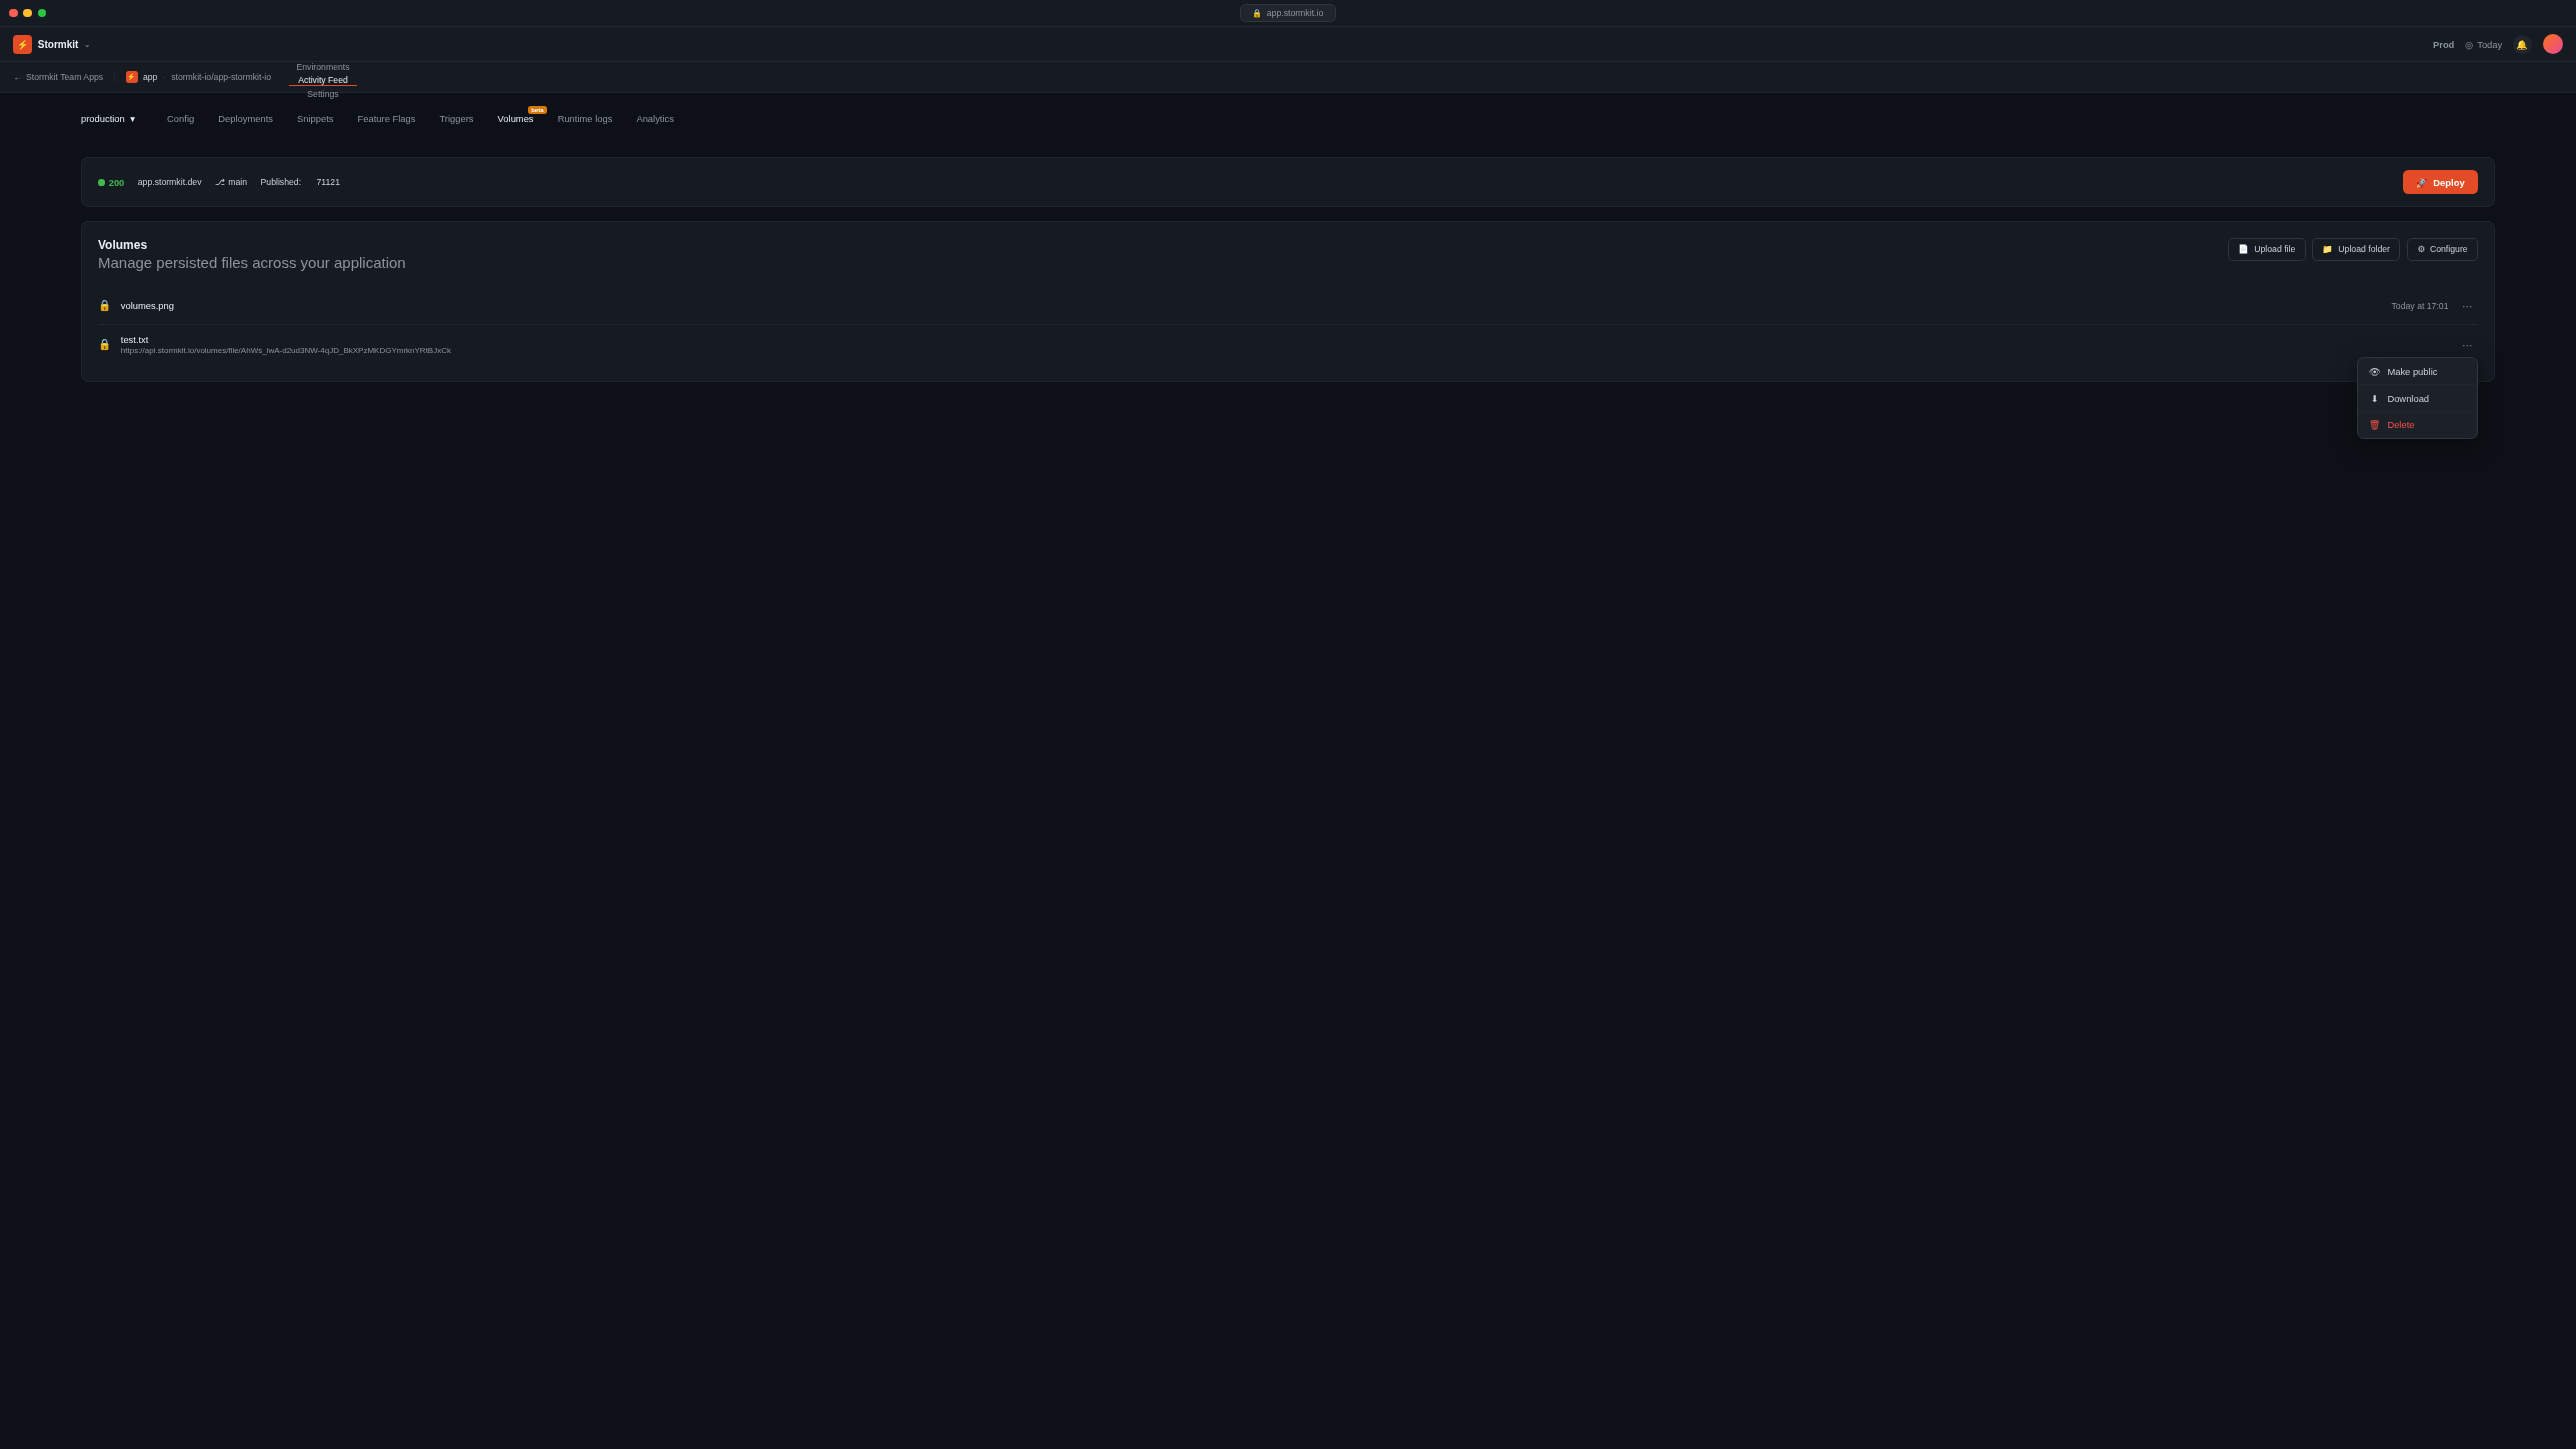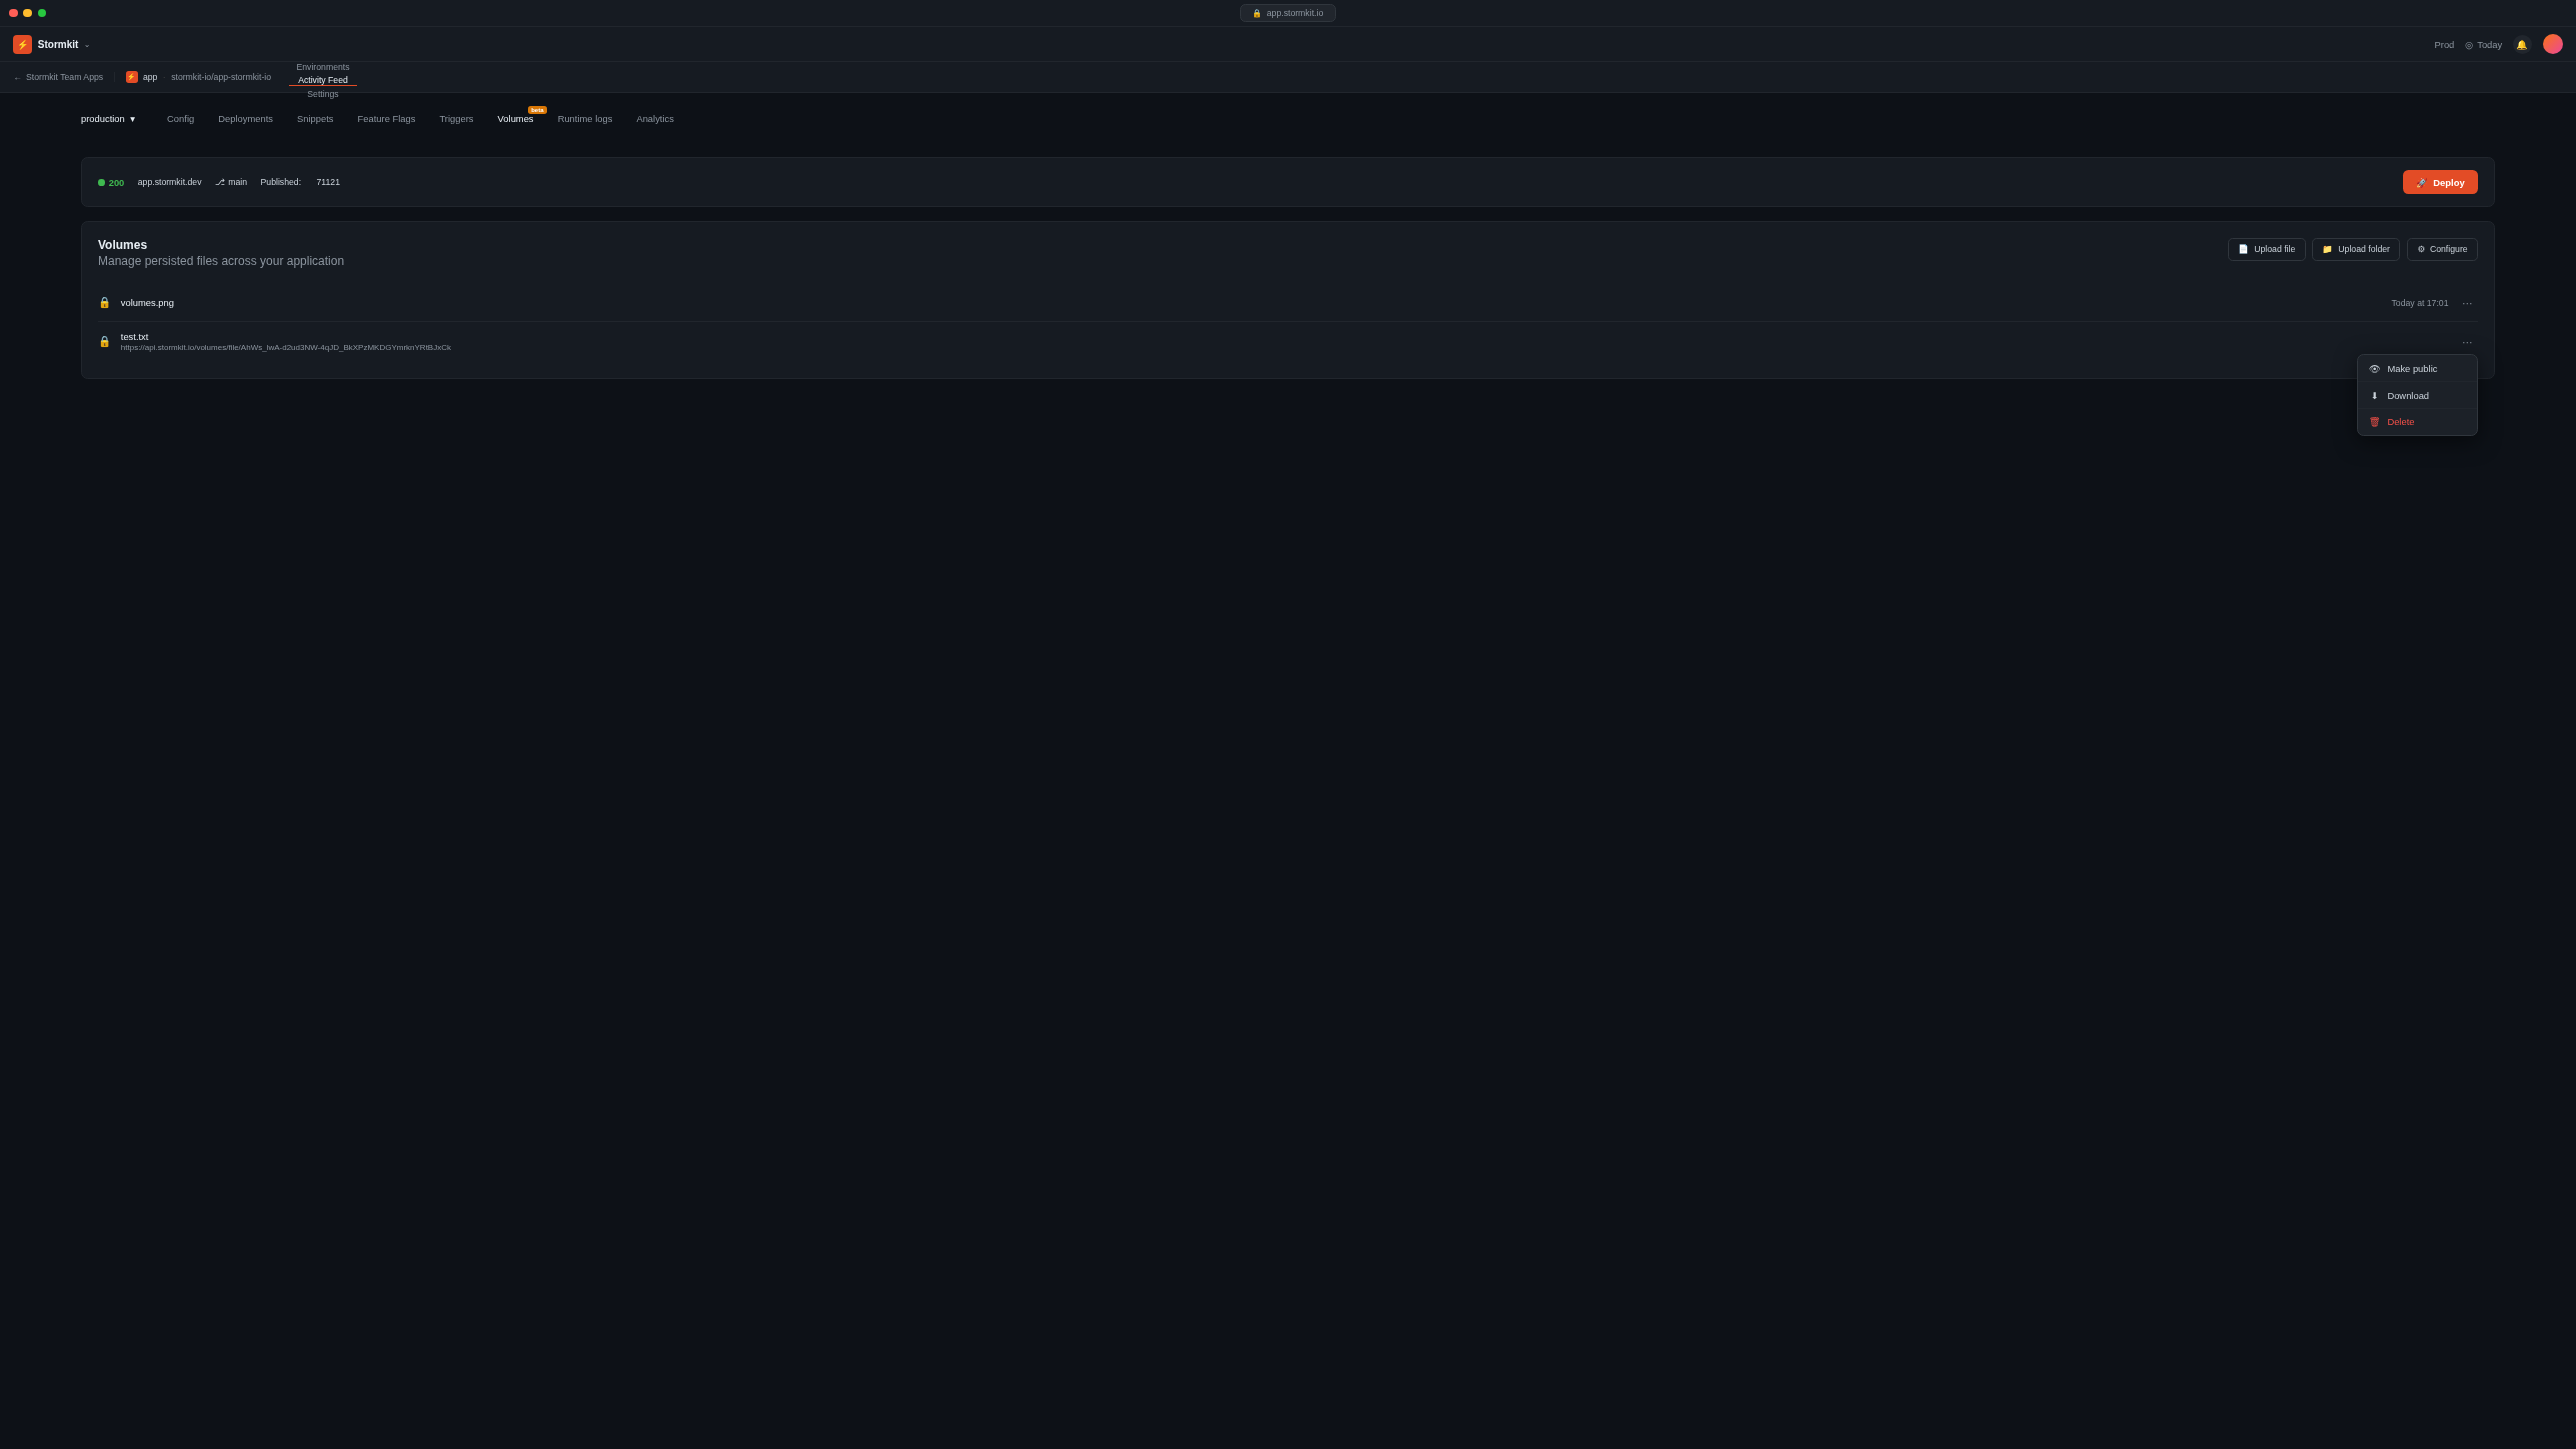--- a/index.html
+++ b/index.html
@@ -90,21 +90,21 @@
     }
     .app-header-right {
       display: flex;
       align-items: center;
       gap: 10.7px;
     }
     .env-badge {
       background: transparent;
       color: #8b949e;
       font-size: 9.4px;
-      font-weight: 400;
+      font-weight: 700;
     }
     .usage-btn {
       display: flex;
       align-items: center;
       gap: 4px;
       color: #8b949e;
       font-size: 9.4px;
       cursor: pointer;
       background: none;
       border: none;
@@ -325,21 +325,21 @@
       justify-content: space-between;
       margin-bottom: 16px;
     }
     .volumes-title {
       font-size: 12px;
       font-weight: 600;
       color: #e6edf3;
       margin-bottom: 2.7px;
     }
     .volumes-subtitle {
-      font-size: 12px;
+      font-size: 15px;
       color: #8b949e;
     }
     .volumes-actions {
       display: flex;
       gap: 6.7px;
     }
     .action-btn {
       display: flex;
       align-items: center;
       gap: 4.7px;

